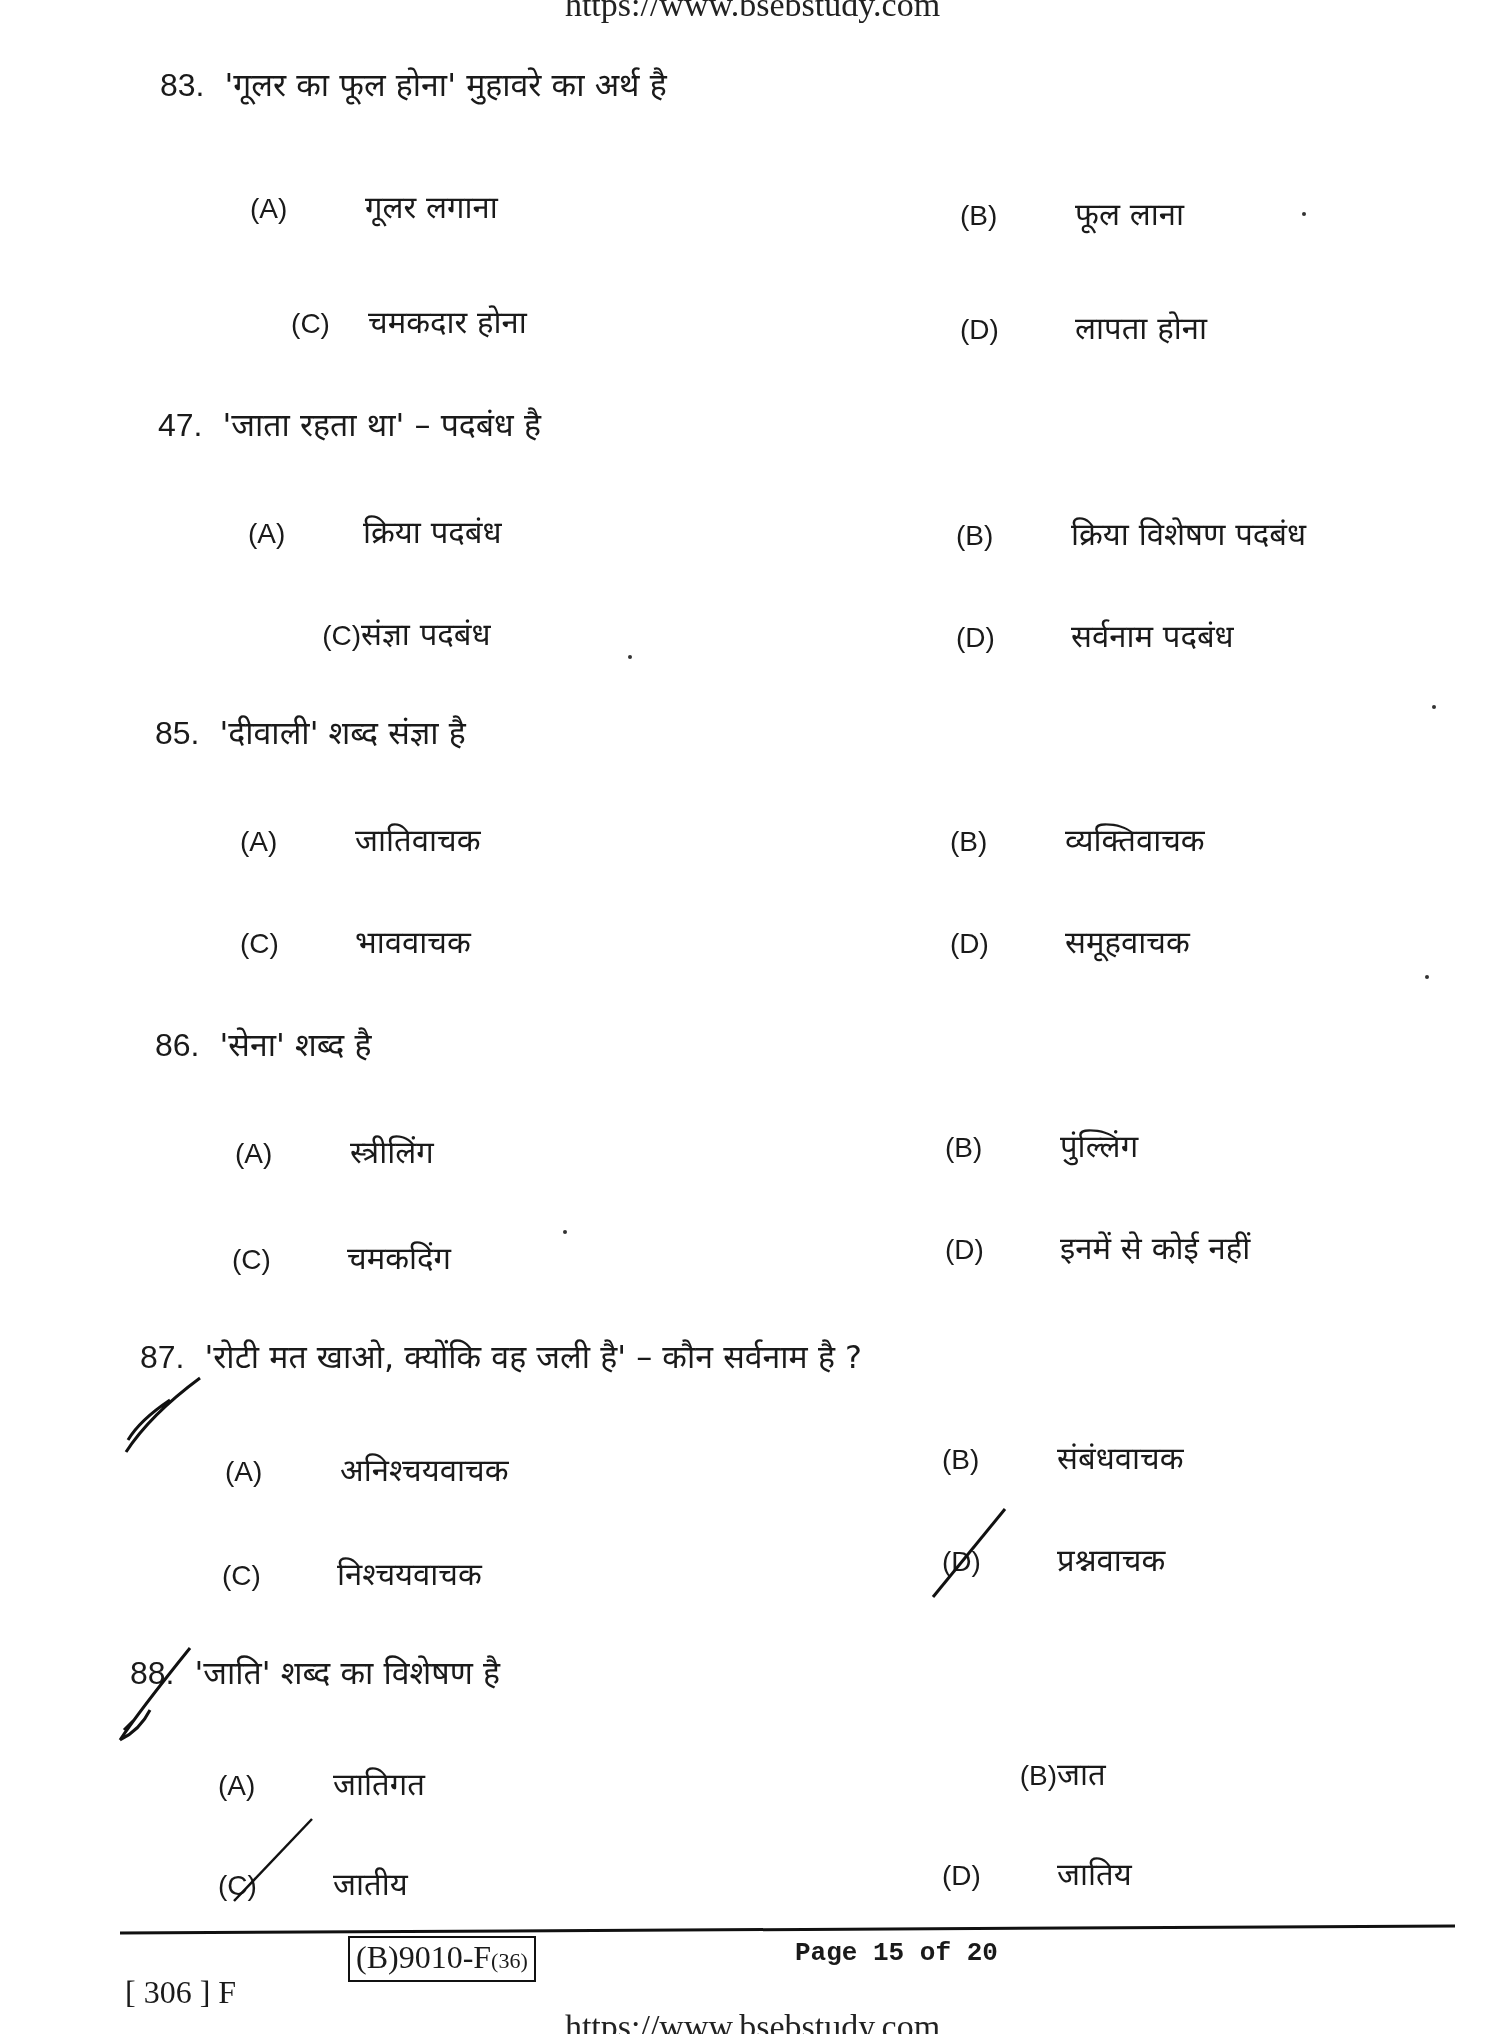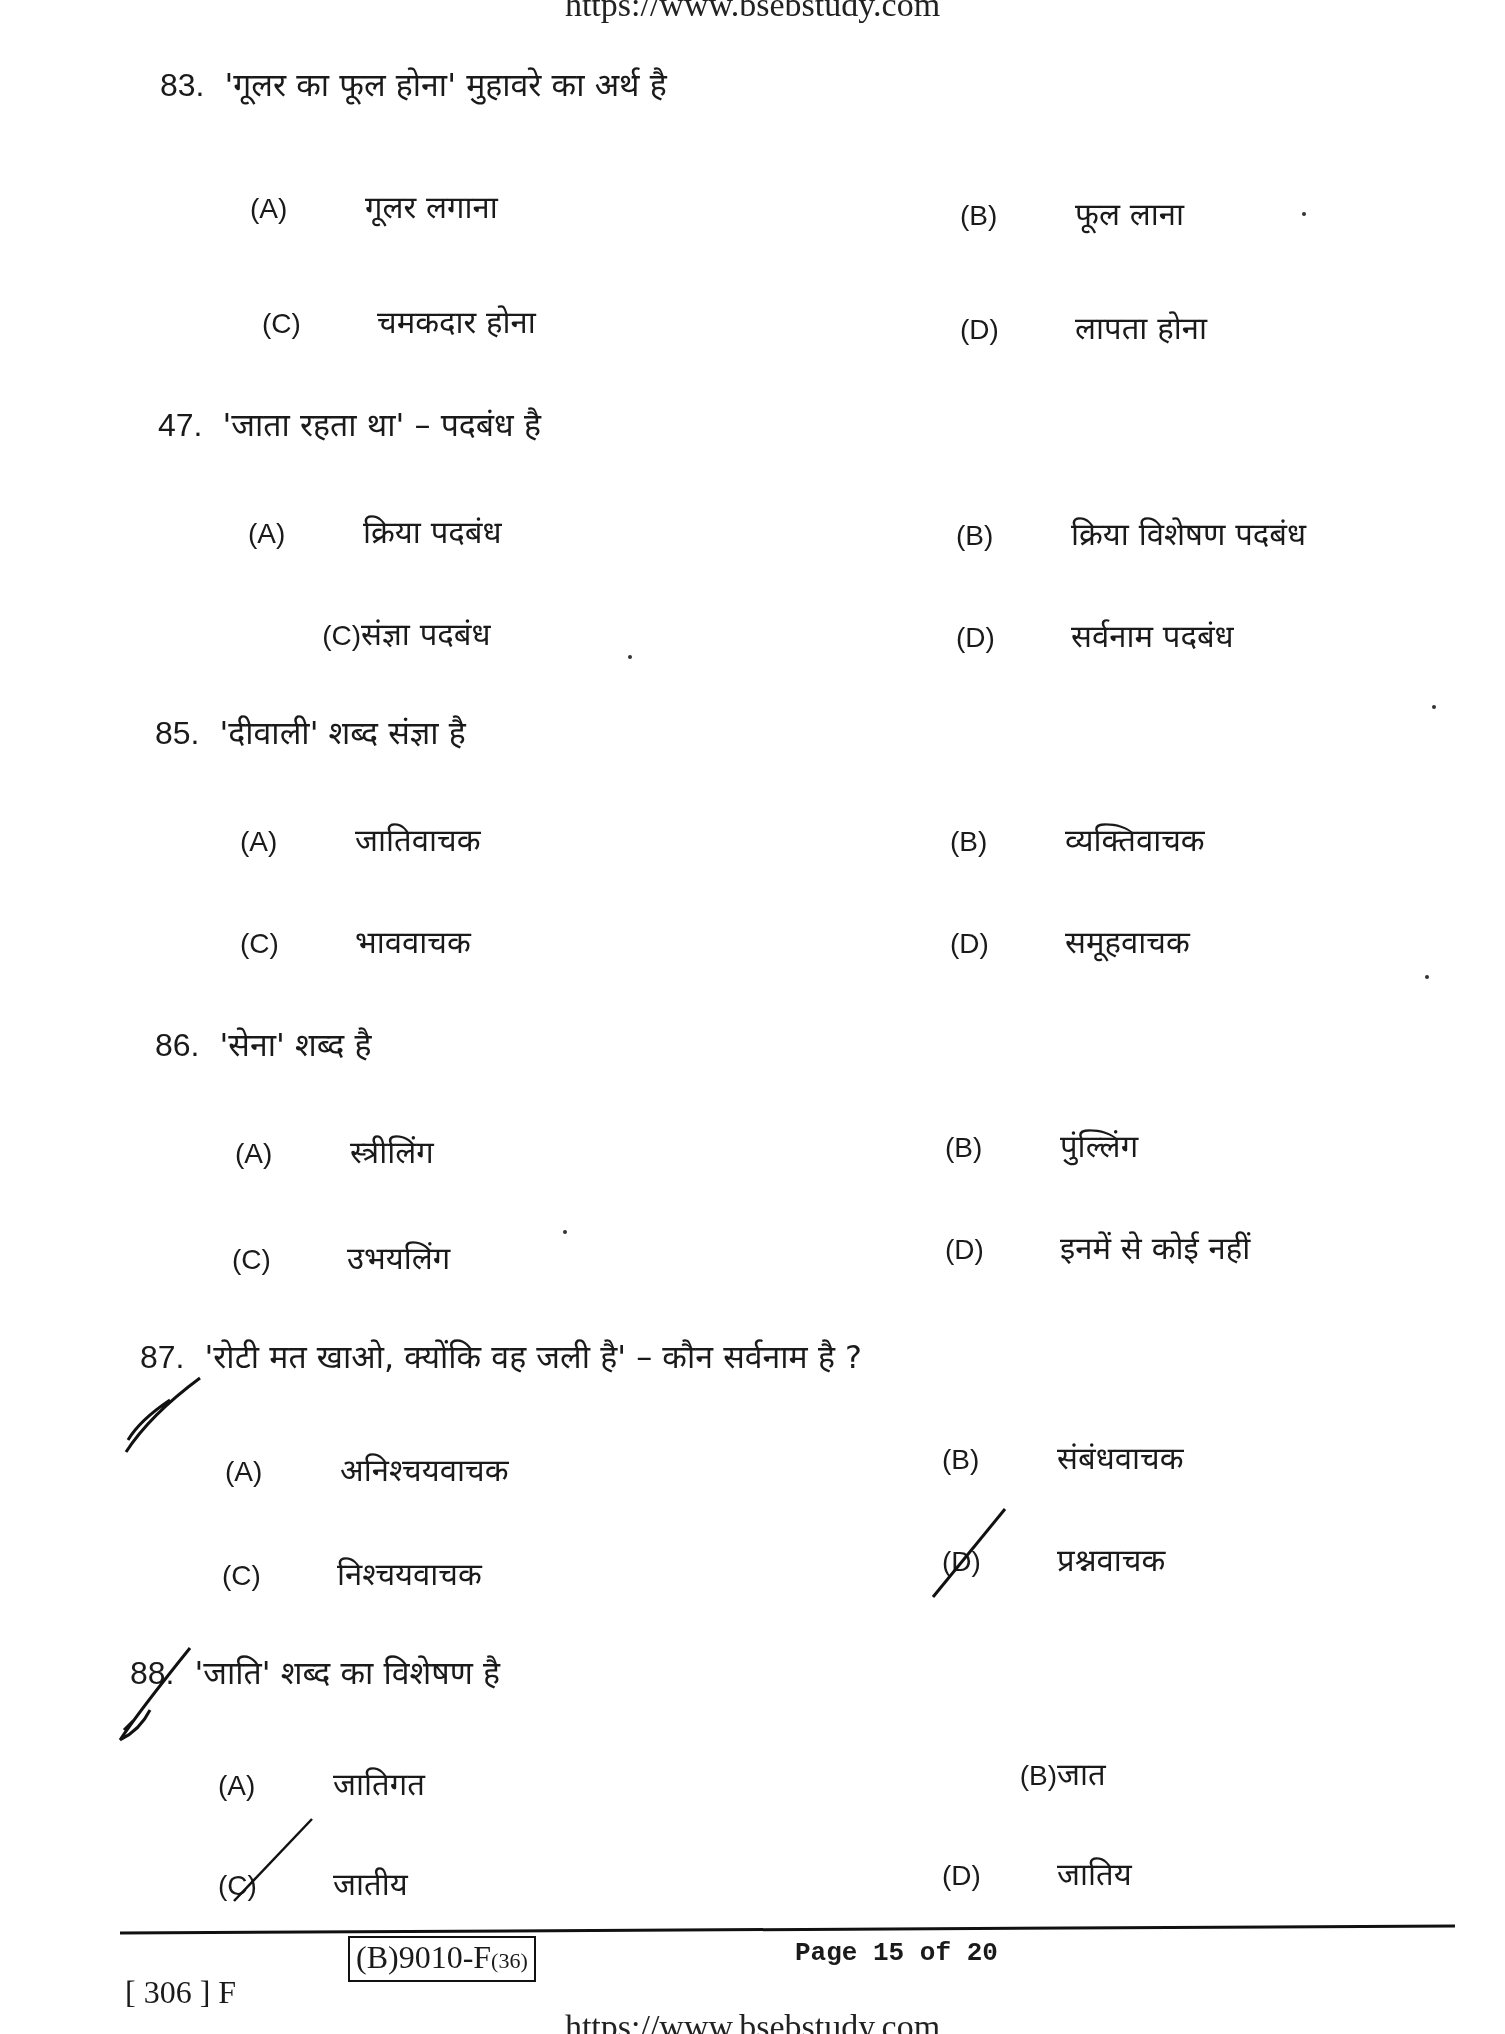--- a/index.html
+++ b/index.html
@@ -32,21 +32,21 @@
 </style>
 </head>
 <body>
 
 <div class="url-top">https://www.bsebstudy.com</div>
 
 <div class="question">
   <div class="q-line" style="left:160px; top:62px;"><span class="q-num">83.</span><span>'गूलर का फूल होना' मुहावरे का अर्थ है</span></div>
   <div class="opt" style="left:250px; top:185px;"><span class="opt-letter">(A)</span><span class="opt-text">गूलर लगाना</span></div>
   <div class="opt" style="left:960px; top:192px;"><span class="opt-letter">(B)</span><span class="opt-text">फूल लाना</span></div>
-  <div class="opt" style="left:262px; top:300px;"><span class="opt-letter">(C)</span><span class="opt-text">चमकदार होना</span></div>
+  <div class="opt" style="left:253px; top:300px;text-align:center;"><span class="opt-letter">(C)</span><span class="opt-text">चमकदार होना</span></div>
   <div class="opt" style="left:960px; top:306px;"><span class="opt-letter">(D)</span><span class="opt-text">लापता होना</span></div>
 </div>
 
 <div class="question">
   <div class="q-line" style="left:158px; top:402px;"><span class="q-num">47.</span><span>'जाता रहता था' – पदबंध है</span></div>
   <div class="opt" style="left:248px; top:510px;"><span class="opt-letter">(A)</span><span class="opt-text">क्रिया पदबंध</span></div>
   <div class="opt" style="left:956px; top:512px;"><span class="opt-letter">(B)</span><span class="opt-text">क्रिया विशेषण पदबंध</span></div>
   <div class="opt" style="left:246px; top:612px;text-align:right;"><span class="opt-letter">(C)</span><span class="opt-text">संज्ञा पदबंध</span></div>
   <div class="opt" style="left:956px; top:614px;"><span class="opt-letter">(D)</span><span class="opt-text">सर्वनाम पदबंध</span></div>
 </div>
@@ -56,21 +56,21 @@
   <div class="opt" style="left:240px; top:818px;"><span class="opt-letter">(A)</span><span class="opt-text">जातिवाचक</span></div>
   <div class="opt" style="left:950px; top:818px;"><span class="opt-letter">(B)</span><span class="opt-text">व्यक्तिवाचक</span></div>
   <div class="opt" style="left:240px; top:920px;"><span class="opt-letter">(C)</span><span class="opt-text">भाववाचक</span></div>
   <div class="opt" style="left:950px; top:920px;"><span class="opt-letter">(D)</span><span class="opt-text">समूहवाचक</span></div>
 </div>
 
 <div class="question">
   <div class="q-line" style="left:155px; top:1022px;"><span class="q-num">86.</span><span>'सेना' शब्द है</span></div>
   <div class="opt" style="left:235px; top:1130px;"><span class="opt-letter">(A)</span><span class="opt-text">स्त्रीलिंग</span></div>
   <div class="opt" style="left:945px; top:1124px;"><span class="opt-letter">(B)</span><span class="opt-text">पुंल्लिंग</span></div>
-  <div class="opt" style="left:232px; top:1236px;"><span class="opt-letter">(C)</span><span class="opt-text">उभयलिंग</span></div>
+  <div class="opt" style="left:232px; top:1236px;"><span class="opt-letter">(C)</span><span class="opt-text">चमकदिंग</span></div>
   <div class="opt" style="left:945px; top:1226px;"><span class="opt-letter">(D)</span><span class="opt-text">इनमें से कोई नहीं</span></div>
 </div>
 
 <div class="question">
   <div class="q-line" style="left:140px; top:1334px;"><span class="q-num">87.</span><span>'रोटी मत खाओ, क्योंकि वह जली है' – कौन सर्वनाम है ?</span></div>
   <div class="opt" style="left:225px; top:1448px;"><span class="opt-letter">(A)</span><span class="opt-text">अनिश्चयवाचक</span></div>
   <div class="opt" style="left:942px; top:1436px;"><span class="opt-letter">(B)</span><span class="opt-text">संबंधवाचक</span></div>
   <div class="opt" style="left:222px; top:1552px;"><span class="opt-letter">(C)</span><span class="opt-text">निश्चयवाचक</span></div>
   <div class="opt" style="left:942px; top:1538px;"><span class="opt-letter">(D)</span><span class="opt-text">प्रश्नवाचक</span></div>
 </div>

